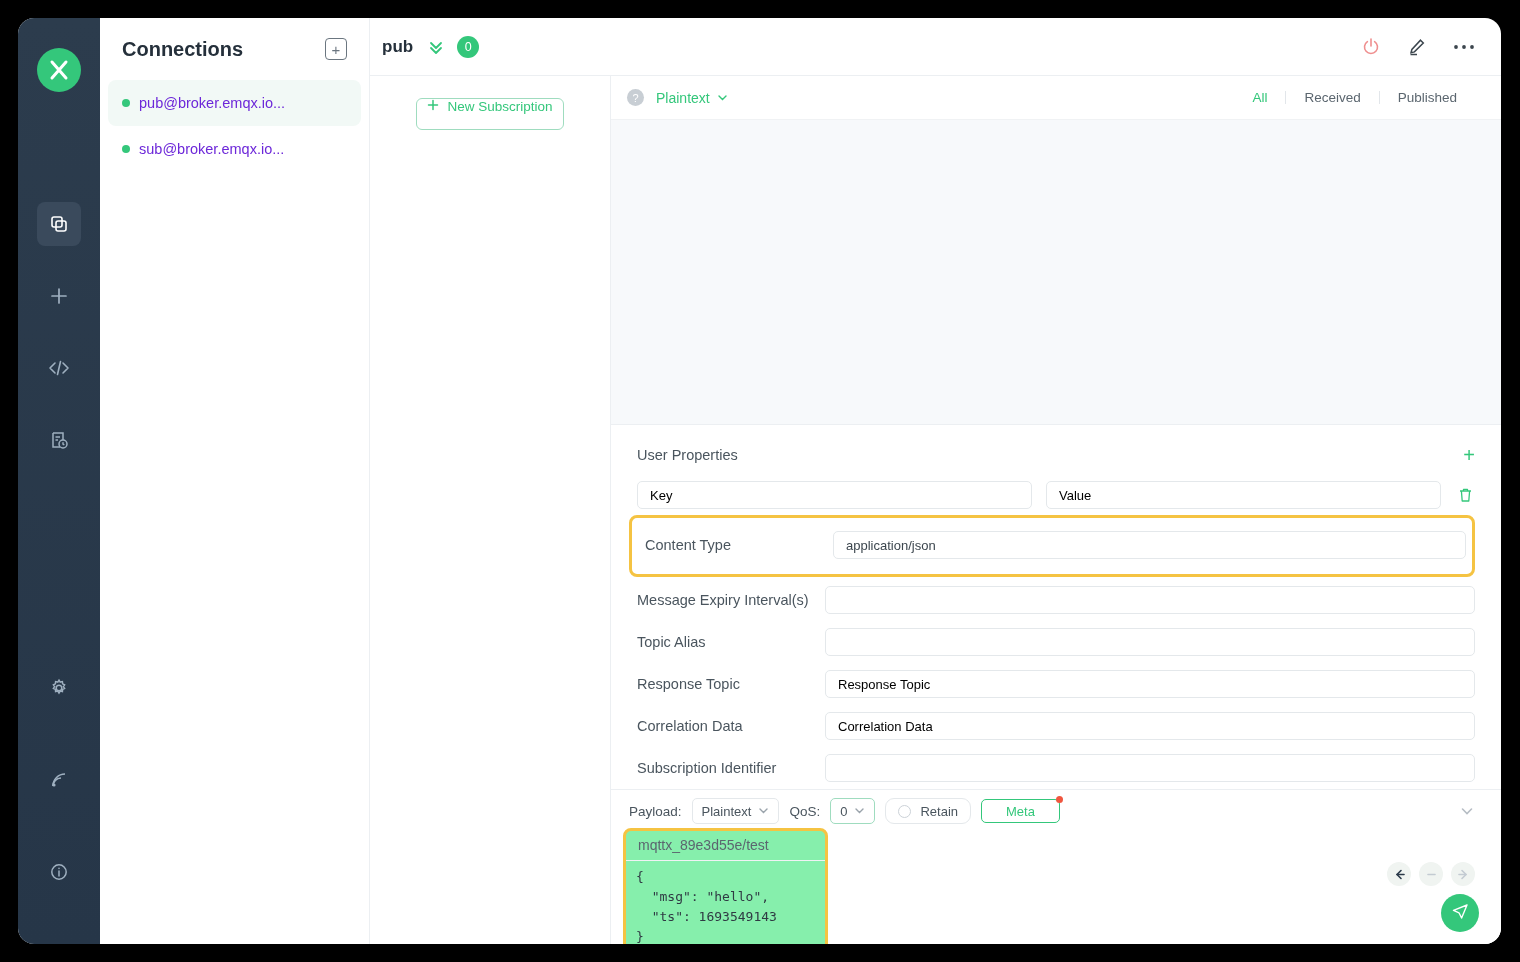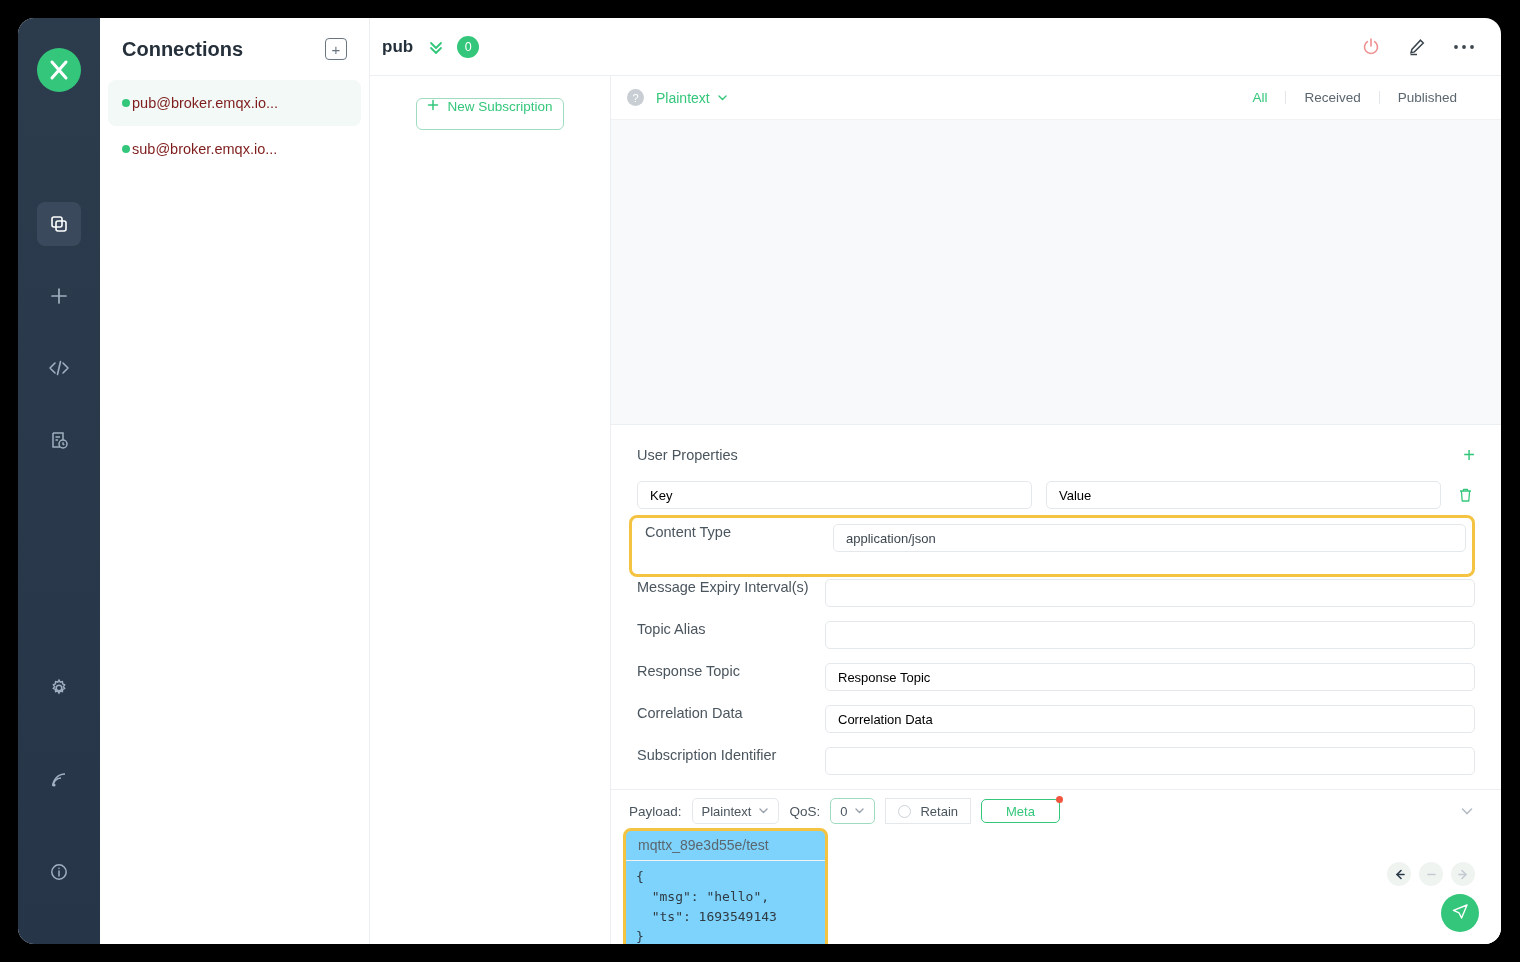--- a/index.html
+++ b/index.html
@@ -59,22 +59,22 @@
     padding: 0 22px 0 22px; justify-content: space-between;
   }
   .conn-title { font-size: 20px; font-weight: bold; color: #25303b; }
   .add-btn {
     width: 22px; height: 22px; border: 1.5px solid #6b7680;
     border-radius: 4px; display:flex; align-items:center; justify-content:center;
     color: #6b7680; font-size: 15px; line-height: 1;
   }
   .conn-item {
     height: 46px; margin: 0 8px; padding: 0 14px;
-    display: flex; align-items: center; gap: 2px;
-    border-radius: 8px; font-size: 14.5px; color: #7f1d1d;
+    display: flex; align-items: center; gap: 9px;
+    border-radius: 8px; font-size: 14.5px; color: #6d28d9;
   }
   .conn-item.selected { background: #f2f9f6; }
   .dot { width: 8px; height: 8px; border-radius: 50%; background: #34c77b; flex:0 0 8px;}
 
   
   .main { flex: 1 1 auto; display: flex; flex-direction: column; min-width: 0; }
   .topbar {
     height: 58px; display: flex; align-items: center;
     padding: 0 26px 0 12px; border-bottom: 1px solid #eceff2;
   }
@@ -138,21 +138,21 @@
     font-family: "Liberation Sans", sans-serif;
   }
   .inp.ph { color: #000000; }
   .kv-row .inp { flex: 1 1 0; }
   .trash { color: #34c77b; width: 20px; display:flex; justify-content:center;}
 
   .hl-box {
     border: 3px solid #f5c342; border-radius: 8px;
     padding: 6px 6px 8px 5px; margin: 4px 0 2px 0;
   }
-  .frow { display: flex; align-items: flex-start; height: 42px; }
+  .frow { display: flex; align-items: center; height: 42px; }
   .flabel { width: 196px; flex: 0 0 196px; font-size: 14.5px; color: #4a555e; padding-left: 8px;}
   .fctl { flex: 1 1 auto; }
   .fctl .inp { width: 100%; height: 28px; }
   .inp.focus { border-color: #34c77b; }
   .cbox {
     width: 15px; height: 15px; border-radius: 3px; background: #34c77b;
     display: flex; align-items: center; justify-content: center;
     margin-right: 11px; flex: 0 0 15px;
   }
   .footer-btns {
@@ -169,40 +169,40 @@
     padding: 0 26px 0 18px; font-size: 13.5px; color: #4a555e;
   }
   .comp-label { color: #4a555e; }
   .sel {
     height: 26px; border: 1px solid #e4e8eb; border-radius: 5px;
     padding: 0 9px; display: flex; align-items: center; gap: 7px;
     font-size: 13px; color: #4a555e; background: #fff;
   }
   .sel.green { border-color: #9fdcbf; }
   .retain {
-    height: 26px; border: 1px solid #e4e8eb; border-radius: 0;
+    height: 26px; border: 1px solid #e4e8eb; border-radius: 9px;
     padding: 0 12px; display: flex; align-items: center; gap: 9px;
     font-size: 13px; color: #4a555e;
   }
   .radio { width: 13px; height: 13px; border-radius: 50%; border: 1.5px solid #ccd2d8; }
   .meta {
     position: relative; height: 24px; border: 1px solid #34c77b; border-radius: 5px;
     padding: 0 24px; display: flex; align-items: center;
     font-size: 13px; color: #34c77b;
   }
   .meta .reddot {
     position: absolute; top: -4px; right: -4px;
     width: 7px; height: 7px; border-radius: 50%; background: #f0563f;
   }
   .chev-collapse { margin-left: auto; color: #b6bdc4; display:flex; }
 
   .editor-wrap { position: relative; height: 112px; padding: 0 18px; }
   .editor {
     position: absolute; left: 12px; top: -4px; width: 205px;
-    border: 3px solid #f5c342; border-radius: 8px; background: #7dd3fc;
+    border: 3px solid #f5c342; border-radius: 8px; background: #86efac;
     overflow: hidden;
   }
   .topic-line {
     font-size: 14px; color: #5b666f; padding: 6px 12px 7px 12px;
     border-bottom: 1px solid #f0f2f4;
   }
   .payload {
     font-family: "DejaVu Sans Mono", monospace;
     font-size: 13px; color: #2f3a43; line-height: 1.55;
     padding: 6px 10px 8px 10px; white-space: pre;

